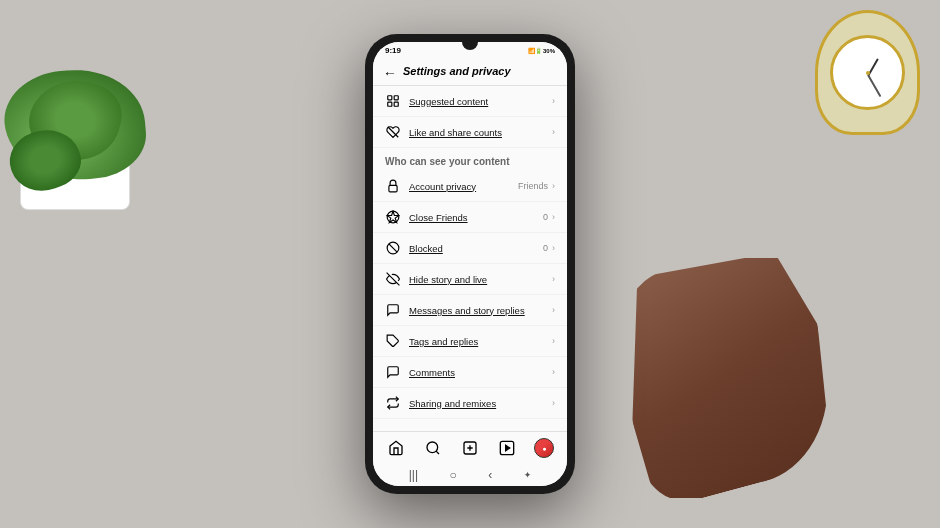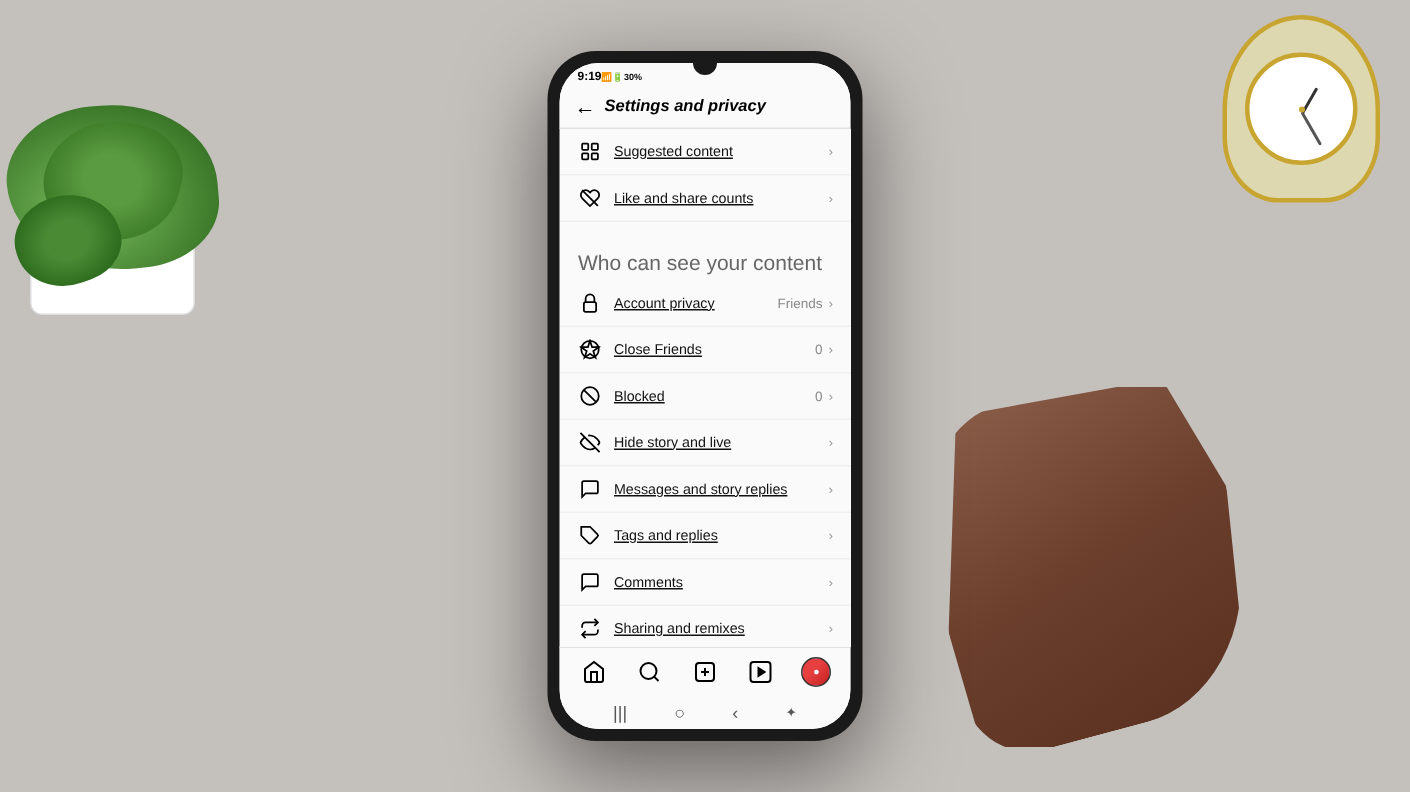--- a/index.html
+++ b/index.html
@@ -35,20 +35,21 @@
       background: #fafafa;
       border-radius: 26px;
       overflow: hidden;
       display: flex;
       flex-direction: column;
     }
 
     
     .status-bar {
       display: flex;
+      justify-content: space-between;
       align-items: center;
       padding: 4px 12px 2px;
       background: #fafafa;
       font-size: 7px;
       font-weight: 600;
     }
     .status-time { font-size: 8px; font-weight: 700; }
 
     
     .notch {
@@ -123,24 +124,23 @@
       margin-right: 4px;
     }
     .menu-chevron {
       font-size: 9px;
       color: #999;
     }
 
     
     .section-header {
       padding: 8px 12px 4px;
-      font-size: 14px;
+      font-size: 10px;
       color: #666;
-      font-weight: 400;
-      margin-top: 11px;
+      font-weight: 700;
     }
 
     
     .bottom-nav {
       display: flex;
       justify-content: space-around;
       align-items: center;
       padding: 5px 4px;
       background: #fafafa;
       border-top: 0.5px solid #e0e0e0;

